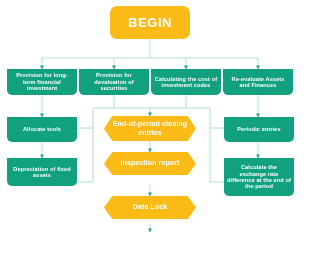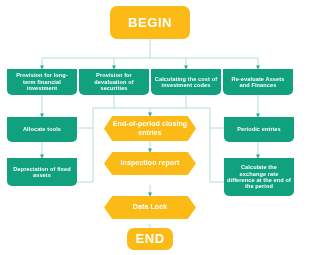--- a/index.html
+++ b/index.html
@@ -144,17 +144,14 @@
   </div>
 
   <div class="node hex" style="left:104px; top:152px; width:92px; height:23px;">
     <span>Inspection report</span>
   </div>
 
   <div class="node hex" style="left:104px; top:196px; width:92px; height:23px;">
     <span>Data Lock</span>
   </div>
 
-  <div class="node terminator" style="left:127px; top:228px; width:46px; height:22px;">
-    <span>END</span>
-  </div>
 
 </div>
 
 </body></html>

